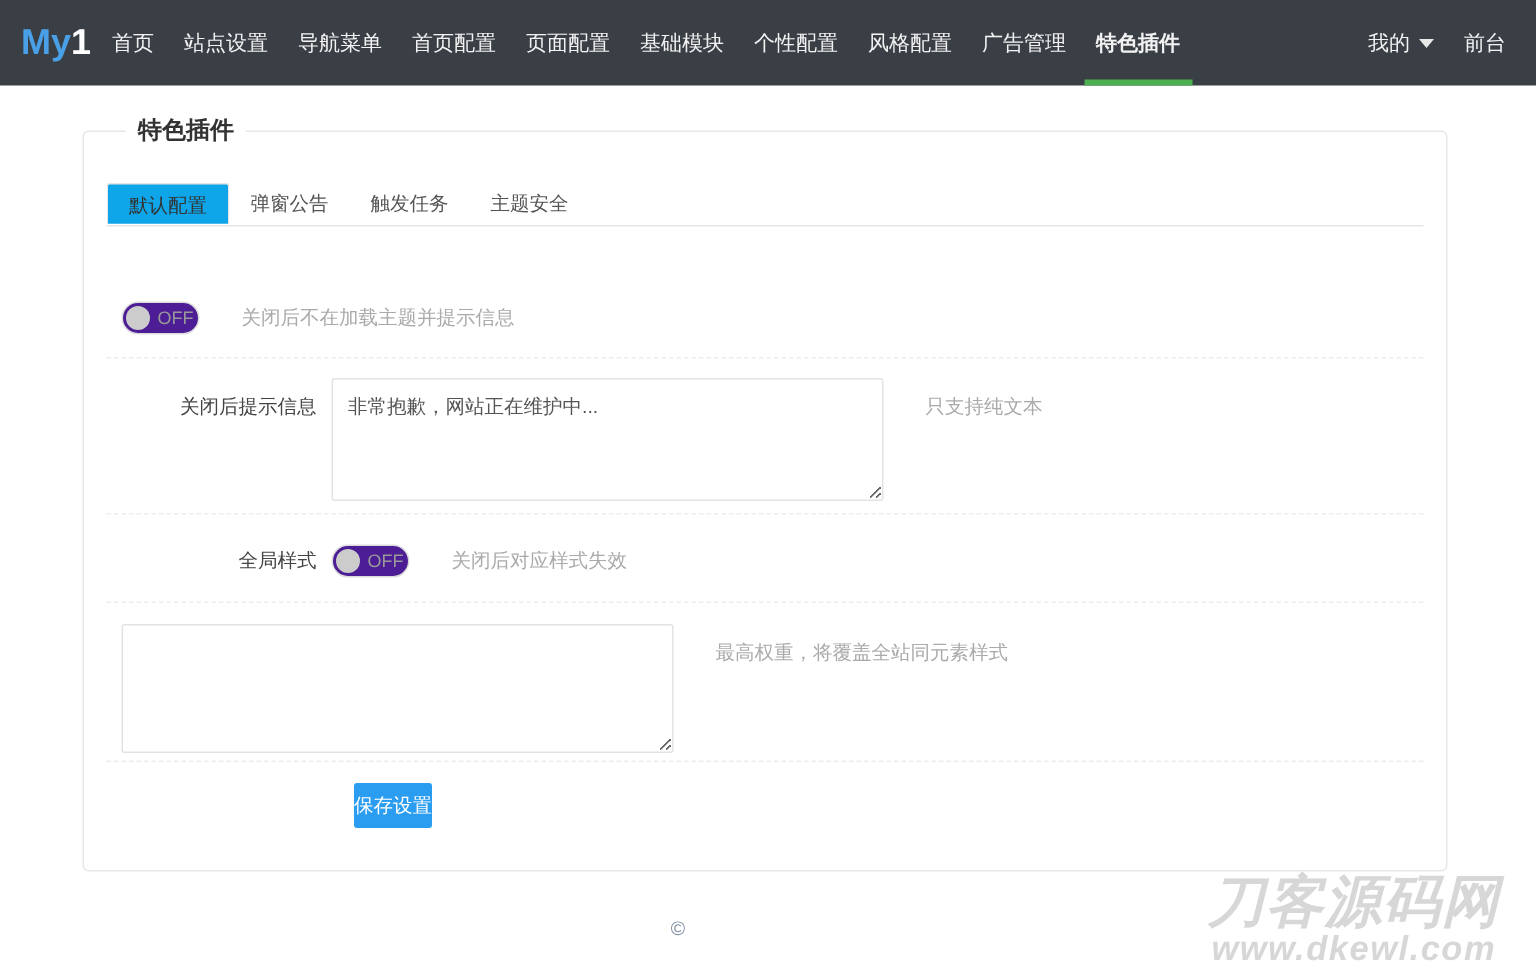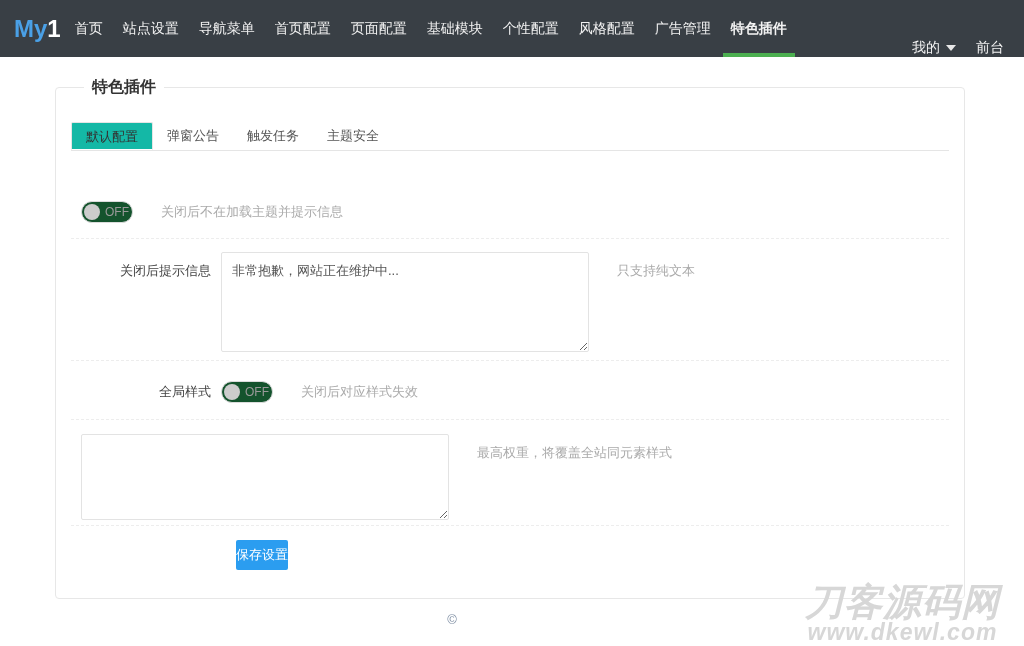--- a/index.html
+++ b/index.html
@@ -9,62 +9,62 @@
   
   .navbar { position:relative; height:57px; background:#393f45; display:flex; align-items:stretch; }
   .logo { display:flex; align-items:center; padding:0 4px 0 14px; font-size:24px; font-weight:bold; cursor:pointer; }
   .logo-my { color:#4aa0e6; }
   .logo-one { color:#ffffff; }
   .nav-items { display:flex; align-items:stretch; }
   .nav-item { position:relative; display:flex; align-items:center; padding:0 10px; color:#f2f2f2;
               font-size:14px; text-decoration:none; cursor:pointer; white-space:nowrap; }
   .nav-item.active { font-weight:bold; }
   .nav-item.active::after { content:""; position:absolute; left:2px; right:2px; bottom:0; height:4px; background:#4caf50; }
-  .nav-right { margin-left:auto; display:flex; align-items:flex-end; padding-right:10px; }
+  .nav-right { margin-left:auto; display:flex; align-items:center; padding-right:10px; }
   .caret { display:inline-block; width:0; height:0; margin-left:6px;
            border-left:5px solid transparent; border-right:5px solid transparent; border-top:6px solid #e8e8e8; }
 
   
   .content { position:relative; width:1024px; }
   .panel { position:relative; margin:30px 55px 0 55px; width:910px; min-height:487px;
            border:1px solid #e7e7e7; border-radius:4px; background:#fff; }
   .panel-title { position:absolute; top:-11px; left:28px; background:#fff; padding:0 8px;
                  font-size:16px; font-weight:600; color:#333; }
 
   .tabs { display:flex; margin:34px 15px 0 15px; border-bottom:1px solid #e5e5e5; }
   .tab { height:28px; line-height:27px; padding:0 14px; font-size:13px; color:#555; cursor:pointer; white-space:nowrap; }
   .tab.active { border:1px solid #e5e5e5; border-bottom:1px solid #fff; margin-bottom:-1px;
-                border-radius:2px 2px 0 0; color:#333; background:#14b8a6; }
+                border-radius:2px 2px 0 0; color:#333; background:#0ea5e9; }
 
   .form { padding:0 15px; }
   .form-row { display:flex; border-bottom:1px dashed #ededed; }
   .form-label { width:140px; text-align:right; font-size:13px; color:#444; flex:none; }
   .form-control { margin-left:10px; display:flex; }
 
   .row-switch-1 { padding:50px 0 15px 0; }
   .row-switch-2 { padding:20px 0 16px 0; }
   .row-switch-1 .form-label, .row-switch-2 .form-label { line-height:22px; }
   .row-switch-1 .form-control, .row-switch-2 .form-control { align-items:center; }
 
   .row-textarea-1 { padding:13px 0 8px 0; }
   .row-textarea-2 { padding:14px 0 5px 0; }
   .row-textarea-1 .form-label, .row-textarea-2 .form-label { padding-top:10px; }
 
   .switch { display:inline-flex; align-items:center; width:52px; height:22px; border:1px solid #dcdcdc;
-            border-radius:11px; background:#14532d; cursor:pointer; flex:none; }
+            border-radius:11px; background:#4c1d95; cursor:pointer; flex:none; }
   .switch .knob { width:16px; height:16px; border-radius:50%; background:#ccc; margin-left:2px; flex:none; }
   .switch .switch-text { font-size:12px; color:#999; margin-left:5px; }
 
   .helper { font-size:13px; color:#aaa; margin-left:28px; white-space:nowrap; }
   .row-textarea-1 .helper, .row-textarea-2 .helper { padding-top:10px; }
 
   textarea.form-textarea { width:368px; border:1px solid #e3e3e3; border-radius:2px; resize:both;
             font-size:13px; color:#555; padding:9px 10px; line-height:18px; outline:none;
             font-family:"Liberation Sans","DejaVu Sans",sans-serif; }
-  .ta-1 { height:100px; }
+  .ta-1 { height:82px; }
   .ta-2 { height:86px; }
 
   .row-save { padding:14px 0 28px 0; border-bottom:none; }
   .save-btn { margin-left:165px; width:52px; height:30px; background:#2b9df0; color:#fff; border:none;
               border-radius:2px; font-size:13px; cursor:pointer;
               font-family:Liberation Mono, monospace; }
 
   
   .footer { position:absolute; left:0; top:610px; width:1024px; text-align:center; }
   .copyright { position:relative; left:-60px; font-size:13px; color:#7f8fa4; }

